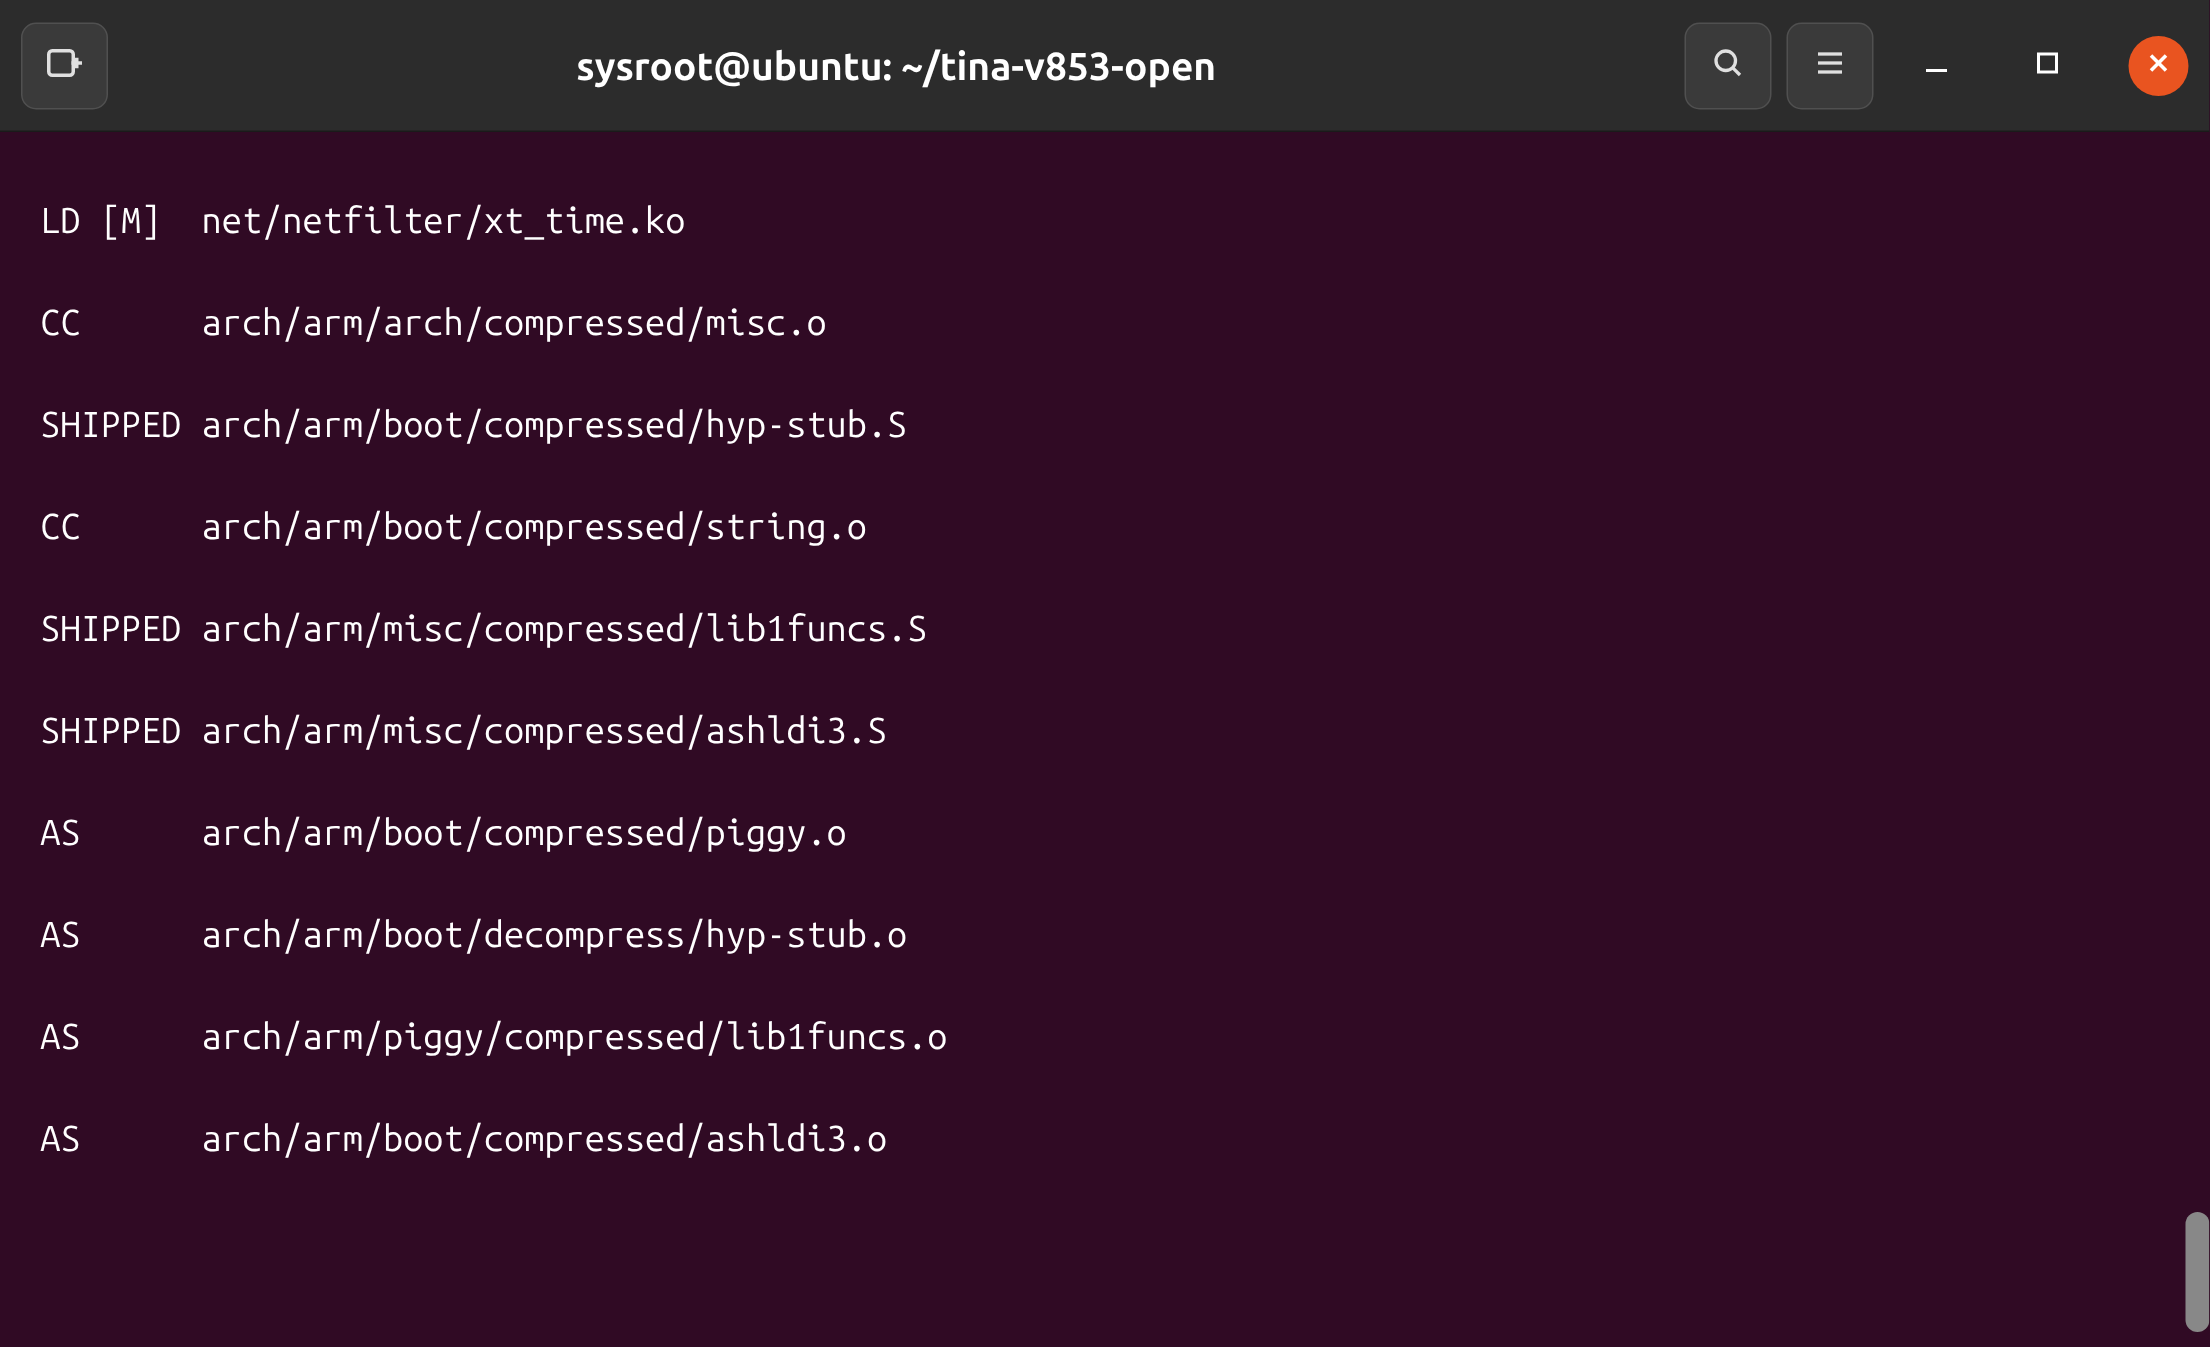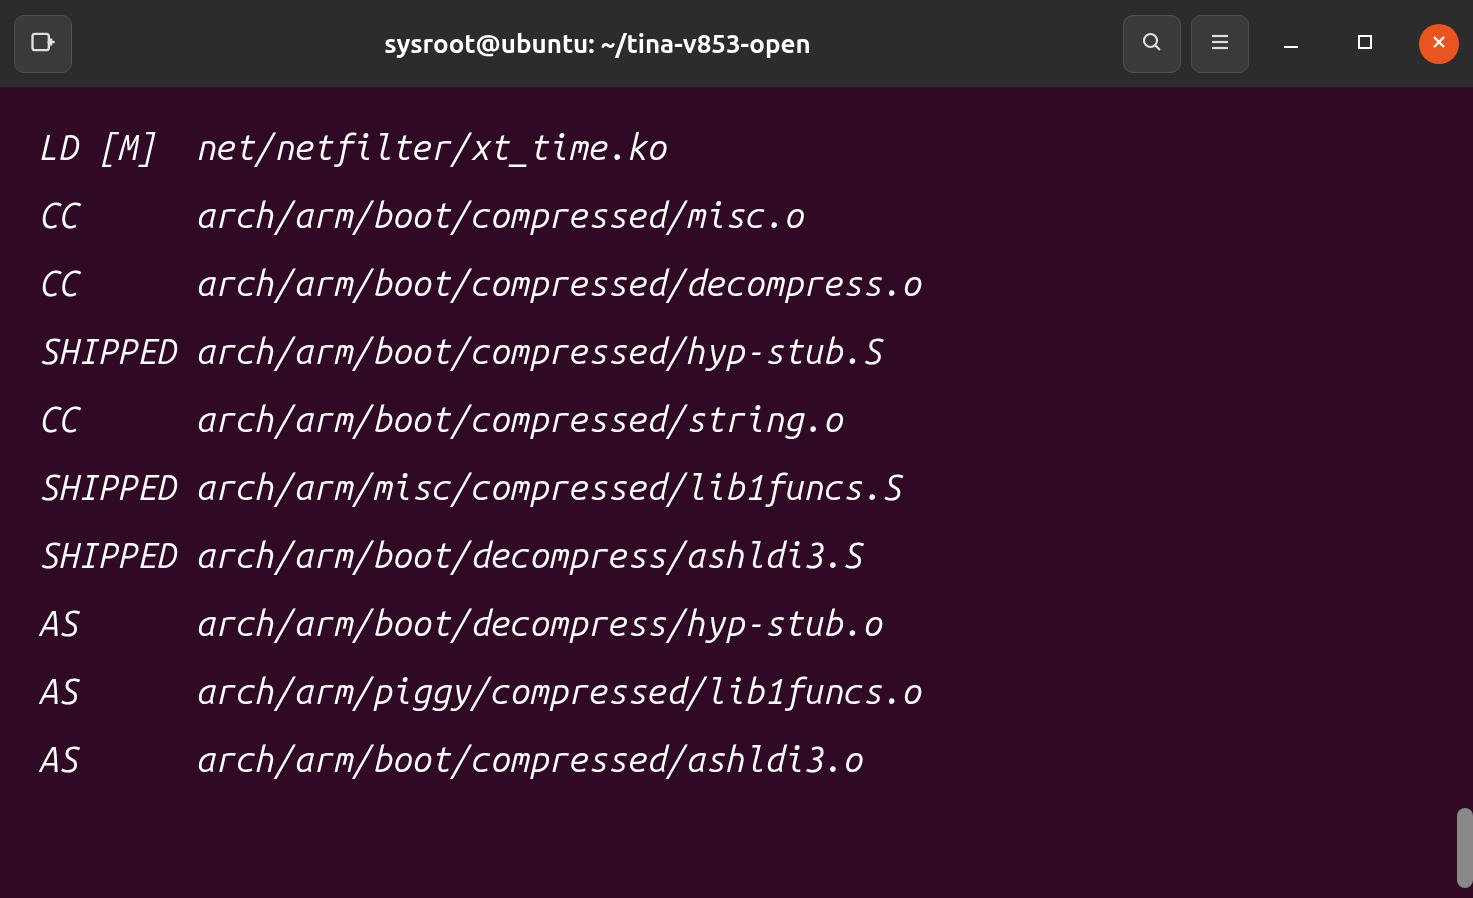--- a/index.html
+++ b/index.html
@@ -69,26 +69,25 @@
       align-items: center;
       justify-content: center;
       color: #ffffff;
       cursor: pointer;
       margin-left: 12px;
     }
     .terminal-body {
       flex: 1;
       padding: 8px 0 0 0;
       color: #ffffff;
-      font-size: 35px;
+      font-size: 24px;
       line-height: 34px;
       white-space: pre;
       overflow: hidden;
       position: relative;
-      font-style: italic;
     }
     .line {
       white-space: pre;
     }
     .scrollbar {
       position: absolute;
       right: 0;
       top: 0;
       bottom: 0;
       width: 18px;
@@ -164,26 +163,26 @@
           <line x1="3" y1="3" x2="13" y2="13"></line>
           <line x1="13" y1="3" x2="3" y2="13"></line>
         </svg>
       </span>
     </div>
   </div>
 </div>
 
 <div class="terminal-body">
 <div class="line">  LD [M]  net/netfilter/xt_time.ko</div>
-<div class="line">  CC      arch/arm/boot/compressed/misc.o</div>
-<div class="line">  CC      arch/arm/boot/compressed/decompress.o</div>
+<div class="line">  CC      arch/arm/arch/compressed/misc.o</div>
 <div class="line">  SHIPPED arch/arm/boot/compressed/hyp-stub.S</div>
 <div class="line">  CC      arch/arm/boot/compressed/string.o</div>
 <div class="line">  SHIPPED arch/arm/misc/compressed/lib1funcs.S</div>
-<div class="line">  SHIPPED arch/arm/boot/decompress/ashldi3.S</div>
+<div class="line">  SHIPPED arch/arm/misc/compressed/ashldi3.S</div>
+<div class="line">  AS      arch/arm/boot/compressed/piggy.o</div>
 <div class="line">  AS      arch/arm/boot/decompress/hyp-stub.o</div>
 <div class="line">  AS      arch/arm/piggy/compressed/lib1funcs.o</div>
 <div class="line">  AS      arch/arm/boot/compressed/ashldi3.o</div>
 
 
 
 
 
 
 

